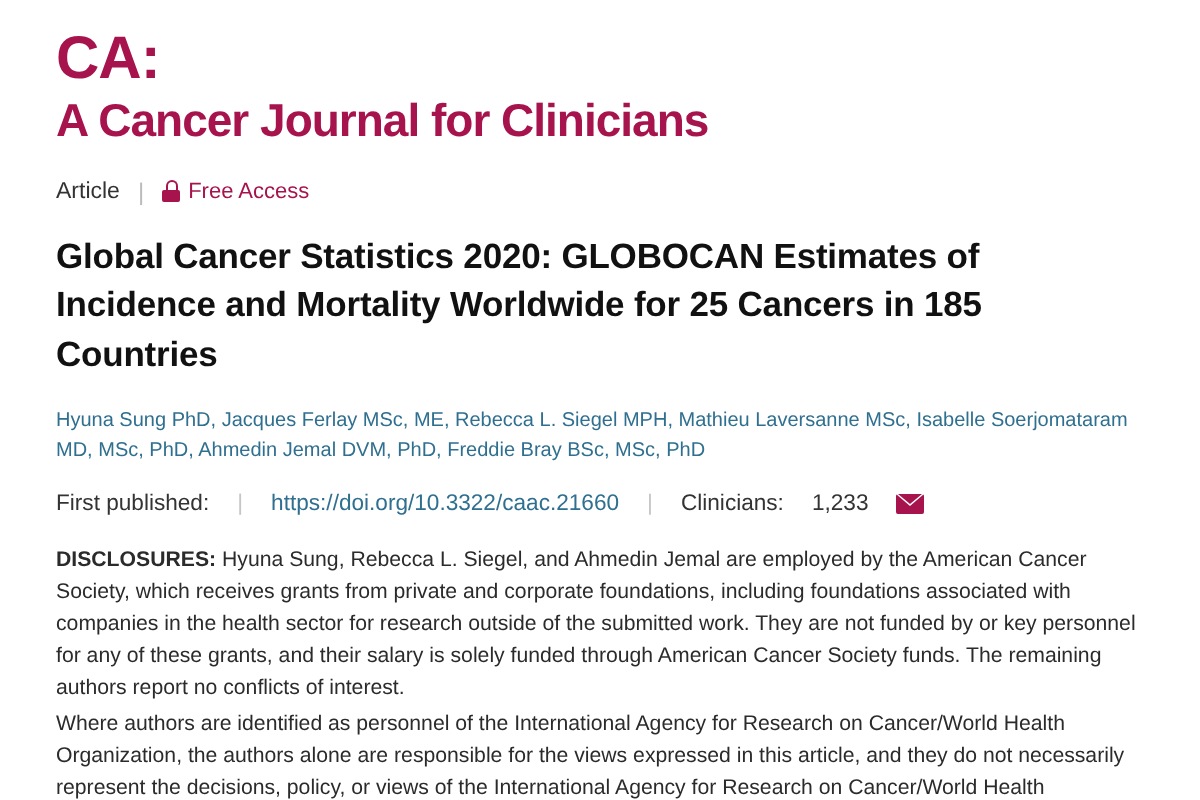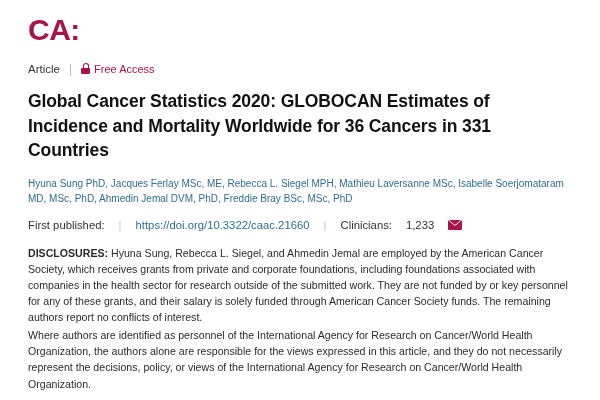--- a/index.html
+++ b/index.html
@@ -159,35 +159,36 @@
     margin-top: 2px;
   }
 </style>
 </head>
 <body>
 
 <div class="page">
 
   <div class="journal-logo">
     <span class="line1">CA:</span>
+    <span class="line2">A Cancer Journal for Clinicians</span>
   </div>
 
   <div class="meta-row">
     <span>Article</span>
     <span class="divider">|</span>
     <span class="access-wrap">
       <span class="lock-icon">
         <span class="shackle"></span>
         <span class="body"></span>
       </span>
       <span class="access-label">Free Access</span>
     </span>
   </div>
 
-  <h1 class="title">Global Cancer Statistics 2020: GLOBOCAN Estimates of Incidence and Mortality Worldwide for 36 Cancers in 331 Countries</h1>
+  <h1 class="title">Global Cancer Statistics 2020: GLOBOCAN Estimates of Incidence and Mortality Worldwide for 25 Cancers in 185 Countries</h1>
 
   <div class="authors">Hyuna Sung PhD, Jacques Ferlay MSc, ME, Rebecca L. Siegel MPH, Mathieu Laversanne MSc, Isabelle Soerjomataram MD, MSc, PhD, Ahmedin Jemal DVM, PhD, Freddie Bray BSc, MSc, PhD</div>
 
   <div class="pub-row">
     <span class="label">First published:</span>
     <span class="vdivider">|</span>
     <a class="doi" href="#">https://doi.org/10.3322/caac.21660</a>
     <span class="vdivider">|</span>
     <span class="label">Clinicians:</span>
     <span class="value">1,233</span>

